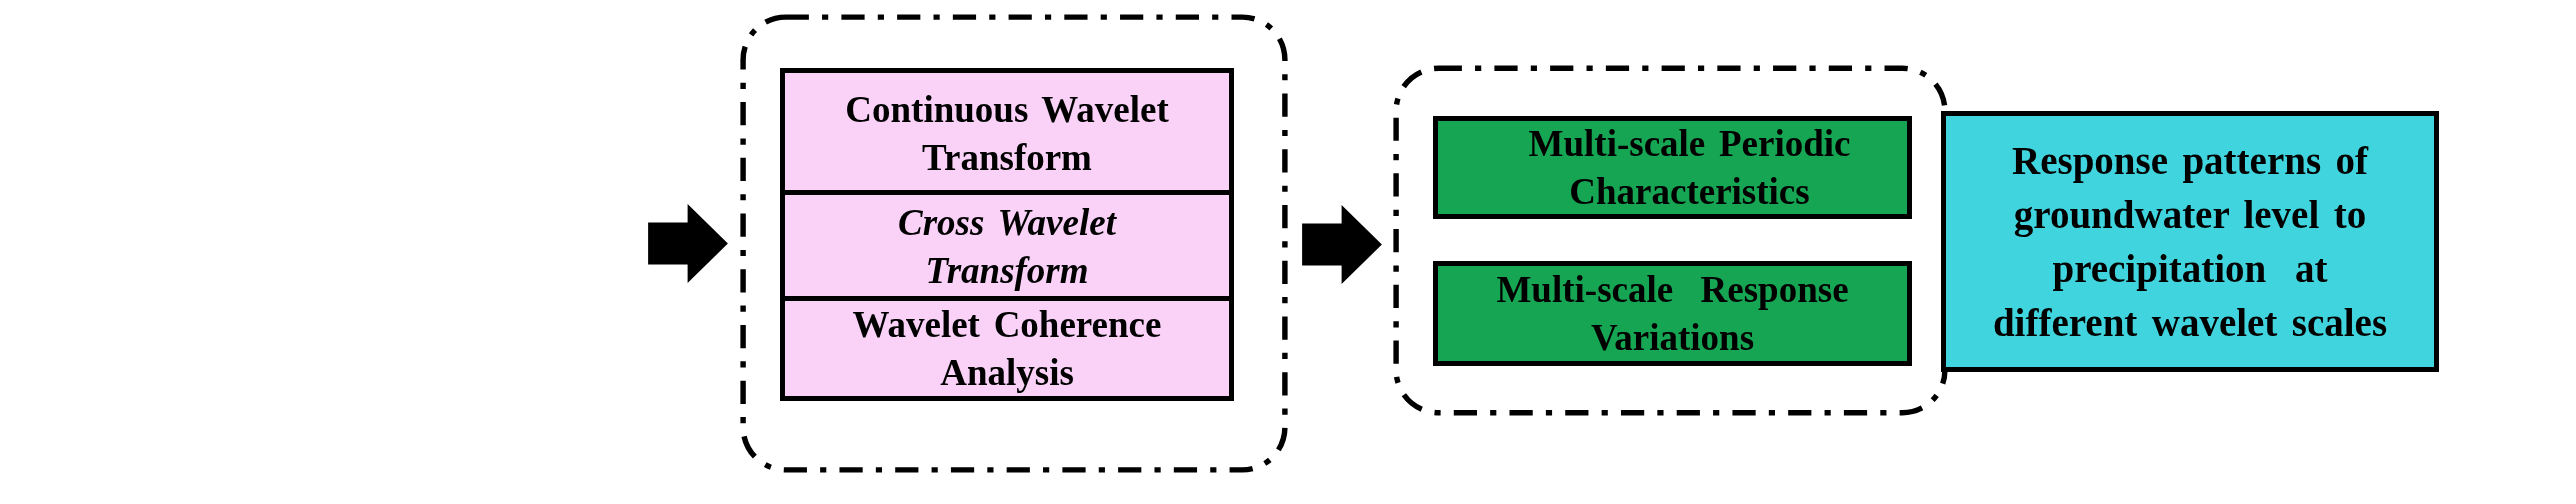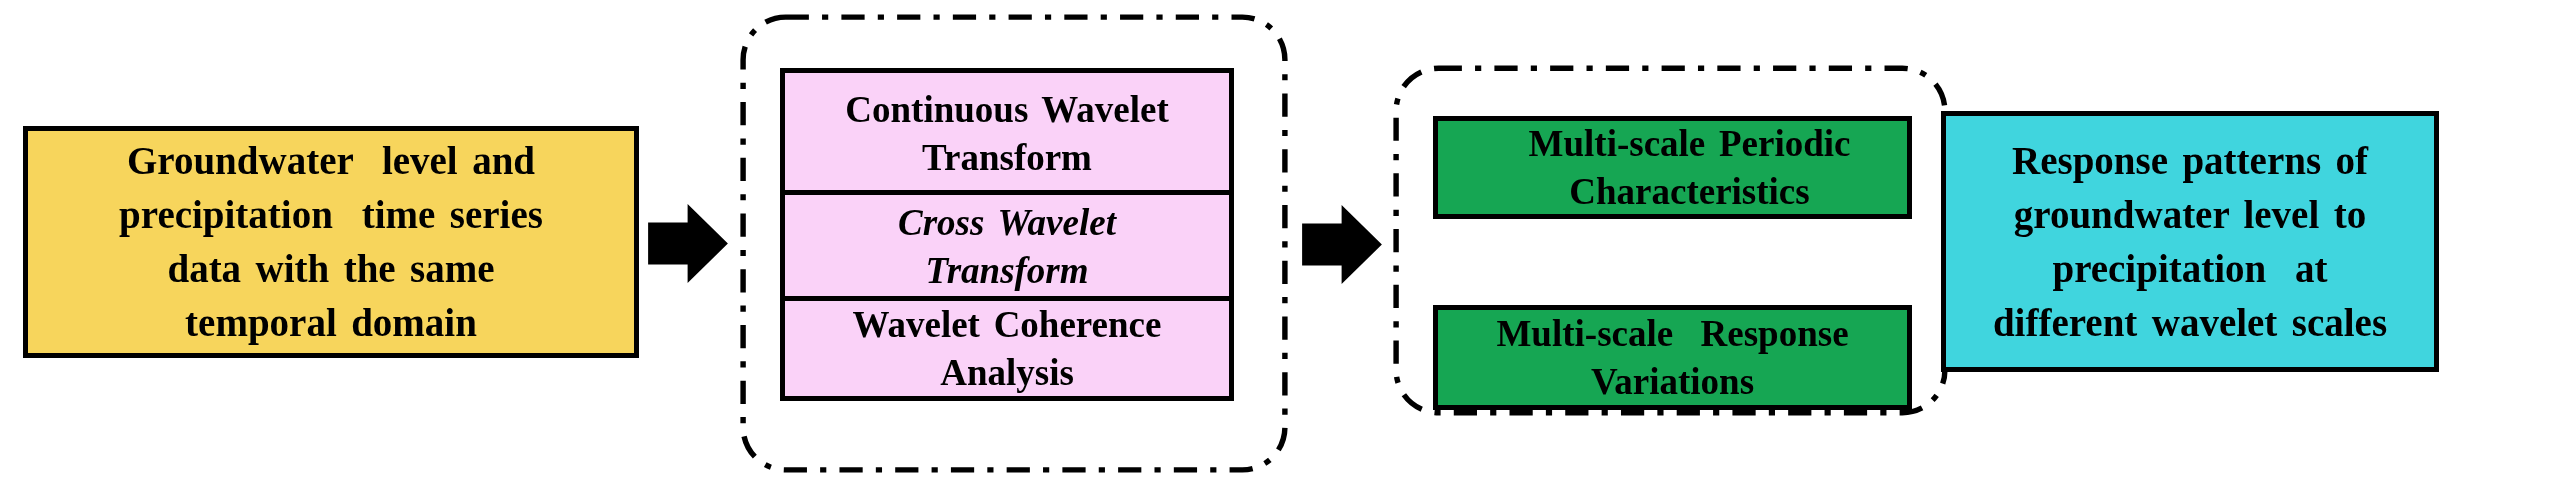--- a/index.html
+++ b/index.html
@@ -34,46 +34,40 @@
   .node-input  { left: 23px;  top: 126px; width: 616px; height: 232px; background: var(--input-fill); }
   .node-output { left: 1941px; top: 111px; width: 498px; height: 261px; background: var(--output-fill); }
   
   .node-method { left: 780px; width: 454px; background: var(--method-fill); font-size: 37px; line-height: 48px; }
   .node-method-1 { top: 68px;  height: 132px; }
   .node-method-2 { top: 190px; height: 114px; font-style: italic; }
   .node-method-3 { top: 296px; height: 105px; }
   
   .node-result { left: 1433px; width: 479px; background: var(--result-fill); font-size: 37px; line-height: 48px; }
   .node-result-1 { top: 116px; height: 103px; padding-left: 34px; }
-  .node-result-2 { top: 261px; height: 105px; margin-top: 44px; }
+  .node-result-2 { top: 261px; height: 105px; }
   svg.dash-border, svg.arrow { position: absolute; display: block; }
   svg.dash-border rect {
     fill: none;
     stroke: var(--stroke, #000);
     stroke-width: 7;
     stroke-dasharray: 30 17 8 17;
   }
   svg.arrow polygon { fill: var(--stroke, #000); }
   .dash-border-methods { left: 740px;  top: 14px; }
   .dash-border-results { left: 1393px; top: 65px; }
   .arrow-1 { left: 648px;  top: 204px; }
   .arrow-2 { left: 1302px; top: 205px; }
   .arrow-3 { left: 1964px; top: 201px; }
 </style>
 </head>
 <body>
 
 <div id="canvas">
 
-  <div class="node node-input">
-    <span class="lines">Groundwater  level and
-precipitation  time series
-data with the same
-temporal domain</span>
-  </div>
 
   <svg class="arrow arrow-1" width="80" height="79" viewBox="0 0 103 102" aria-hidden="true">
     <polygon points="0,24 51,24 51,0 103,51 51,102 51,78 0,78"></polygon>
   </svg>
 
   <svg class="dash-border dash-border-methods" width="548" height="459" viewBox="0 0 708 593" aria-hidden="true">
     <rect x="4" y="4" width="700" height="585" rx="55" ry="55"></rect>
   </svg>
 
   <div class="node node-method node-method-1">

